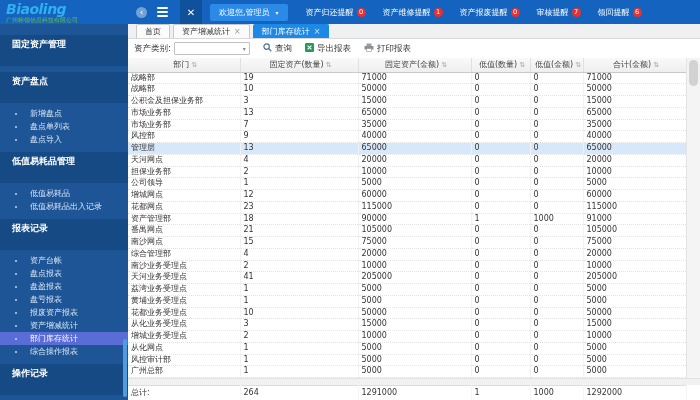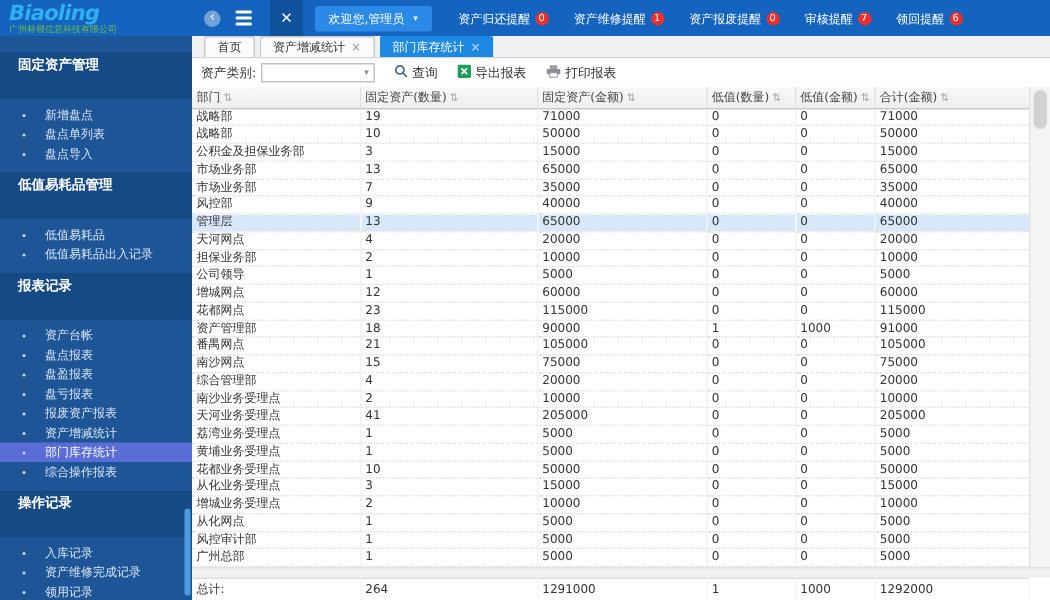--- a/index.html
+++ b/index.html
@@ -51,21 +51,21 @@
   .select{width:76px;height:13px;border:1px solid #c2c2c2;border-radius:1px;background:#fff;position:relative;cursor:pointer}
   .select .caret{position:absolute;right:3px;top:3px;font-size:6px;color:#888;line-height:1}
   .tbtn{display:flex;gap:3px;margin-left:13px;cursor:pointer;white-space:nowrap;color:#333}
   .tbtn svg{flex:0 0 auto}
 
   
   .table-zone{position:absolute;top:34px;left:0;right:0;bottom:0;background:#fff}
   table.grid{border-collapse:collapse;table-layout:fixed;width:558px;font-size:8px;color:#333}
   col.c1{width:112px}col.c2{width:118px}col.c3{width:113px}col.c4{width:59px}col.c5{width:53px}col.c6{width:103px}
   .grid thead th{height:14px;background:linear-gradient(#f9f9f9,#eeeeee);border-bottom:1px solid #c9c9c9;
-    border-right:1px solid #e0e0e0;font-weight:normal;text-align:left;padding-left:3px;color:#444;
+    border-right:1px solid #e0e0e0;font-weight:normal;text-align:center;padding-left:3px;color:#444;
     white-space:nowrap;overflow:hidden;cursor:pointer}
   .sort{color:#a8a8a8;font-size:7px;margin-left:2px}
   .grid tbody td{height:10.75px;line-height:10.75px;border-bottom:1px dotted #e2e2e2;border-right:1px solid #f2f2f2;
     padding-left:3px;white-space:nowrap;overflow:hidden}
   .grid tbody tr{cursor:pointer}
   .grid tbody tr.hl{background:#d8e8fb}
 
   .vscroll{position:absolute;top:0;right:0;bottom:22px;width:14px;background:#f4f4f4;border-left:1px solid #e4e4e4}
   .vthumb{position:absolute;top:2px;left:2px;width:9px;height:26px;background:#d2d2d2;border-radius:5px;cursor:pointer}
 
@@ -116,20 +116,21 @@
         <span class="rem">
           <span>领回提醒</span>
           <span class="badge">6</span>
         </span>
       </nav>
   </header>
 
   <aside class="sidebar">
     <div class="sb-scroll"></div>
   <div class="sec">固定资产管理</div>
+      <div class="sec">资产盘点</div>
       <div class="itm">
         <span class="dot"></span>
         <span>新增盘点</span>
       </div>
       <div class="itm">
         <span class="dot"></span>
         <span>盘点单列表</span>
       </div>
       <div class="itm">
         <span class="dot"></span>

